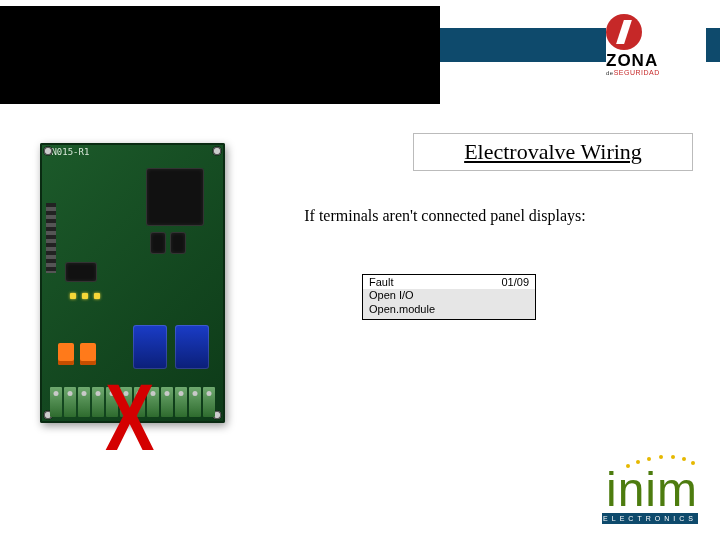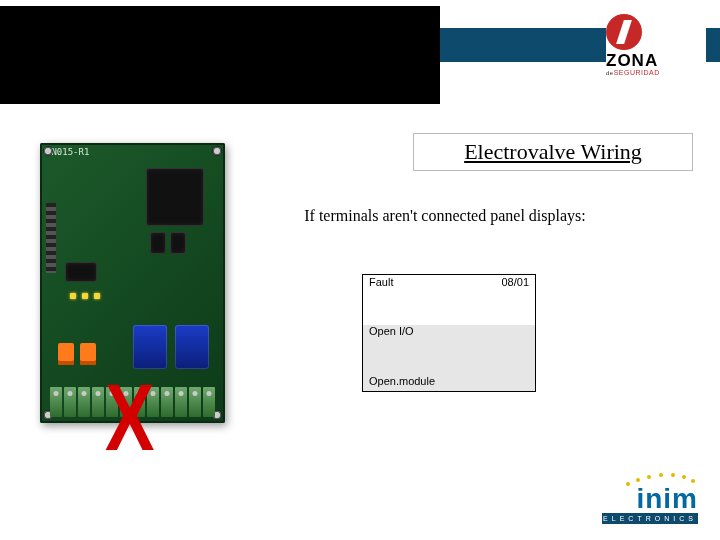--- a/index.html
+++ b/index.html
@@ -110,21 +110,21 @@
   .display-row1 {
     display: flex;
     justify-content: space-between;
     padding: 1px 6px;
     background: #fff;
   }
   .display-rest {
     background: #e6e6e6;
     padding: 0 6px 2px 6px;
   }
-  .display-rest div { line-height: 1.25; margin-top: 36px; }
+  .display-rest div { line-height: 1.25; }
 
   
   .pcb {
     position: absolute;
     top: 143px;
     left: 40px;
     width: 185px;
     height: 280px;
     background: linear-gradient(135deg, #1c5a2a 0%, #0d3a18 100%);
     border-radius: 2px;
@@ -240,23 +240,23 @@
     position: relative;
   }
   .inim-dots span {
     position: absolute;
     width: 4px; height: 4px;
     background: #e6b800;
     border-radius: 50%;
   }
   .inim-word {
     font-family: Arial, sans-serif;
-    font-weight: 700;
-    font-size: 28px;
-    color: #0369a1;
+    font-weight: 400;
+    font-size: 48px;
+    color: #4d7c0f;
     letter-spacing: 1px;
     line-height: 0.9;
   }
   .inim-bar {
     height: 11px;
     background: #0e4a6c;
     color: #fff;
     font-family: Arial, sans-serif;
     font-size: 7px;
     letter-spacing: 4px;
@@ -281,21 +281,21 @@
 
 <div class="title-box">
   <span>Electrovalve Wiring</span>
 </div>
 
 <div class="body-text">If terminals aren't connected panel displays:</div>
 
 <div class="display-box">
   <div class="display-row1">
     <span>Fault</span>
-    <span>08/01</span>
+    <span>01/09</span>
   </div>
   <div class="display-rest">
     <div>Open I/O</div>
     <div>Open.module</div>
   </div>
 </div>
 
 <div class="pcb">
   <div class="label">IN015-R1</div>
   <div class="hole h1"></div>

